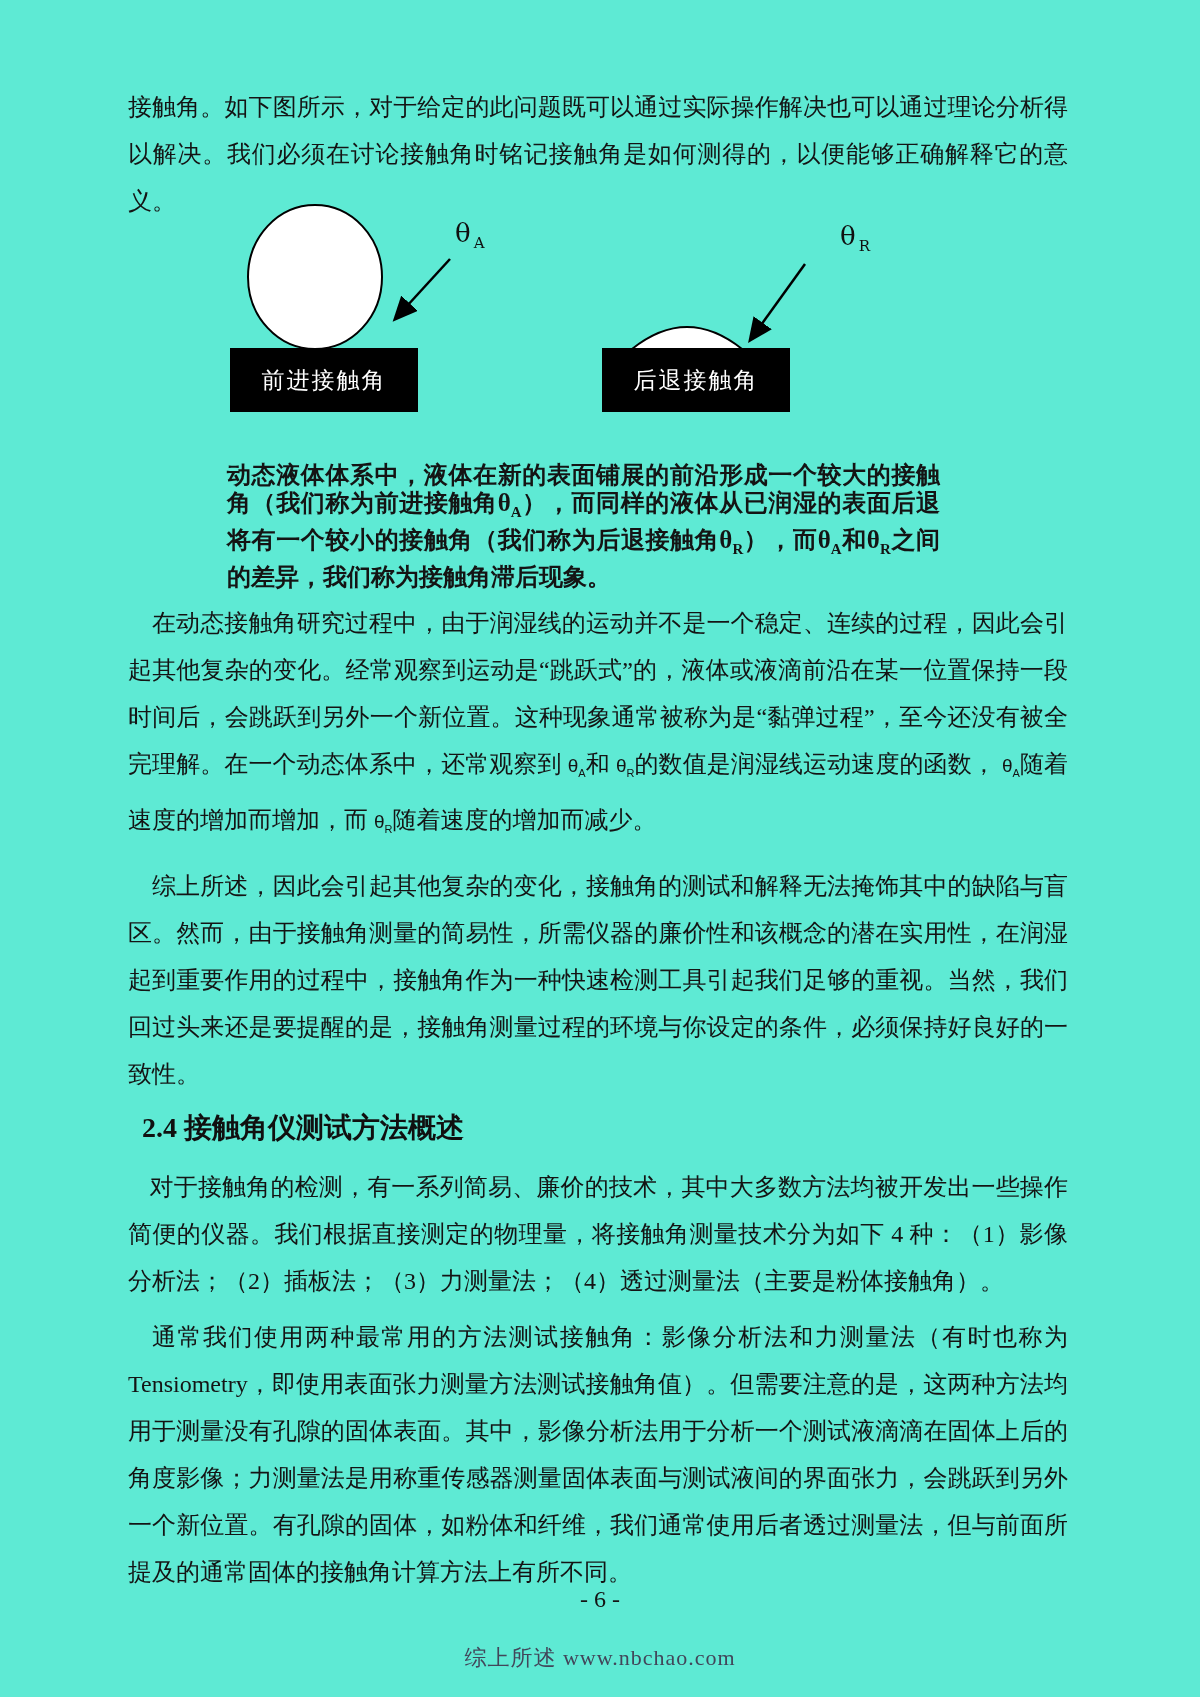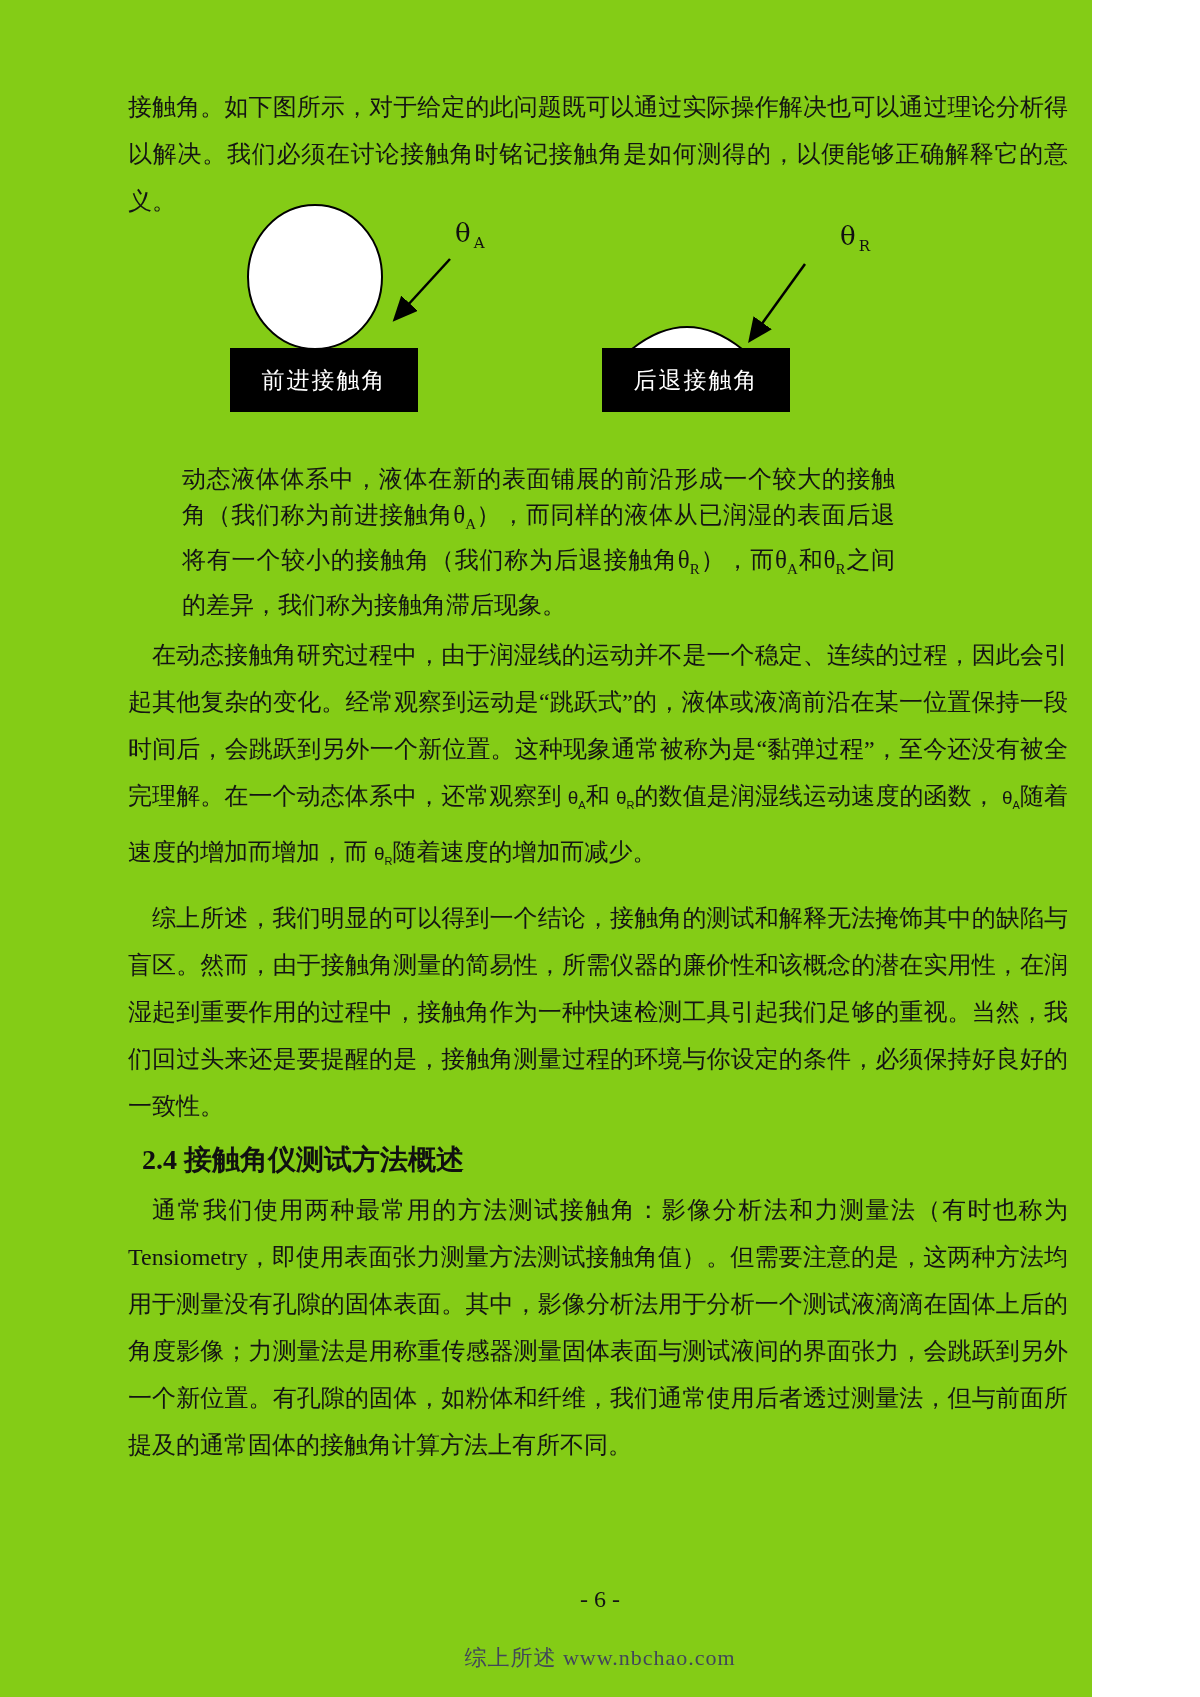--- a/index.html
+++ b/index.html
@@ -1,17 +1,17 @@
 <!DOCTYPE html>
 <html><head>
 <meta charset="utf-8">
 <style>
   html,body { margin:0; padding:0; background:#ffffff; }
   .page {
-    position:relative; width:1092px; height:1697px; background:#84cc16;
+    position:relative; width:1200px; height:1697px; background:#5eead4;
     font-family:"Liberation Serif","DejaVu Serif",serif; color:#141414;
     overflow:hidden;
   }
   .content { position:absolute; left:128px; top:0; width:940px; }
   .body-text {
     margin:0; font-size:24px; line-height:47px; text-align:justify;
     color:#141414;
   }
   .indent1 { text-indent:1em; }
   .p1 { margin-top:84px; }
@@ -25,22 +25,22 @@
   .box-left  { left:102px; top:152px; }
   .box-right { left:474px; top:152px; }
   .theta-label {
     position:absolute; font-size:26px; color:#101010;
     font-family:"DejaVu Serif","Liberation Serif",serif;
   }
   .theta-label sub { font-size:15px; margin-left:3px; }
   .theta-a { left:327px; top:22px; }
   .theta-r { left:712px; top:25px; }
   .caption {
-    margin:40px 0 0 54px; width:713px; font-size:24px; line-height:36px;
-    text-align:justify; color:#141414;
+    margin:40px 0 0 99px; width:713px; font-size:24px; line-height:28px;
+    text-align:justify; color:#141414;font-weight:bold;
   }
   .cap-theta { font-size:25px; }
   .cap-theta sub { font-size:15px; }
   .small-theta { font-size:19px; font-family:Liberation Sans, sans-serif; }
   .small-theta sub { font-size:11px; }
   .p2 { margin-top:9px; }
   .p3 { margin-top:10px; }
   .section-heading {
     margin:12px 0 0 14px; font-size:28px; line-height:36px; font-weight:bold;
     color:#101010;
@@ -89,24 +89,25 @@
       </div>
       <div class="black-box box-right">
         <span>后退接触角</span>
       </div>
     </div>
 
     <p class="caption"><span>动态液体体系中，液体在新的表面铺展的前沿形成一个较大的接触角（我们称为前进接触角</span><span class="cap-theta"><span>θ</span><sub>A</sub></span><span>），而同样的液体从已润湿的表面后退将有一个较小的接触角（我们称为后退接触角</span><span class="cap-theta"><span>θ</span><sub>R</sub></span><span>），而</span><span class="cap-theta"><span>θ</span><sub>A</sub></span><span>和</span><span class="cap-theta"><span>θ</span><sub>R</sub></span><span>之间的差异，我们称为接触角滞后现象。</span></p>
 
     <p class="body-text indent1 p2"><span>在动态接触角研究过程中，由于润湿线的运动并不是一个稳定、连续的过程，因此会引起其他复杂的变化。经常观察到运动是“跳跃式”的，液体或液滴前沿在某一位置保持一段时间后，会跳跃到另外一个新位置。这种现象通常被称为是“黏弹过程”，至今还没有被全完理解。在一个动态体系中，还常观察到 </span><span class="small-theta"><span>θ</span><sub>A</sub></span><span>和 </span><span class="small-theta"><span>θ</span><sub>R</sub></span><span>的数值是润湿线运动速度的函数， </span><span class="small-theta"><span>θ</span><sub>A</sub></span><span>随着速度的增加而增加，而 </span><span class="small-theta"><span>θ</span><sub>R</sub></span><span>随着速度的增加而减少。</span></p>
 
-    <p class="body-text indent1 p3">综上所述，我们明显的可以得到一个结论，接触角的测试和解释无法掩饰其中的缺陷与盲区。然而，由于接触角测量的简易性，所需仪器的廉价性和该概念的潜在实用性，在润湿起到重要作用的过程中，接触角作为一种快速检测工具引起我们足够的重视。当然，我们回过头来还是要提醒的是，接触角测量过程的环境与你设定的条件，必须保持好良好的一致性。</p>
+    <p class="body-text indent1 p3">综上所述，因此会引起其他复杂的变化，接触角的测试和解释无法掩饰其中的缺陷与盲区。然而，由于接触角测量的简易性，所需仪器的廉价性和该概念的潜在实用性，在润湿起到重要作用的过程中，接触角作为一种快速检测工具引起我们足够的重视。当然，我们回过头来还是要提醒的是，接触角测量过程的环境与你设定的条件，必须保持好良好的一致性。</p>
 
     <h2 class="section-heading">2.4 接触角仪测试方法概述</h2>
 
+    <p class="body-text p4">对于接触角的检测，有一系列简易、廉价的技术，其中大多数方法均被开发出一些操作简便的仪器。我们根据直接测定的物理量，将接触角测量技术分为如下 4 种：（1）影像分析法；（2）插板法；（3）力测量法；（4）透过测量法（主要是粉体接触角）。</p>
 
     <p class="body-text indent1 p5">通常我们使用两种最常用的方法测试接触角：影像分析法和力测量法（有时也称为 Tensiometry，即使用表面张力测量方法测试接触角值）。但需要注意的是，这两种方法均用于测量没有孔隙的固体表面。其中，影像分析法用于分析一个测试液滴滴在固体上后的角度影像；力测量法是用称重传感器测量固体表面与测试液间的界面张力，会跳跃到另外一个新位置。有孔隙的固体，如粉体和纤维，我们通常使用后者透过测量法，但与前面所提及的通常固体的接触角计算方法上有所不同。</p>
 
   </div>
 
   <div class="page-number">- 6 -</div>
 
   <div class="footer">综上所述 www.nbchao.com</div>
 </div>
 

